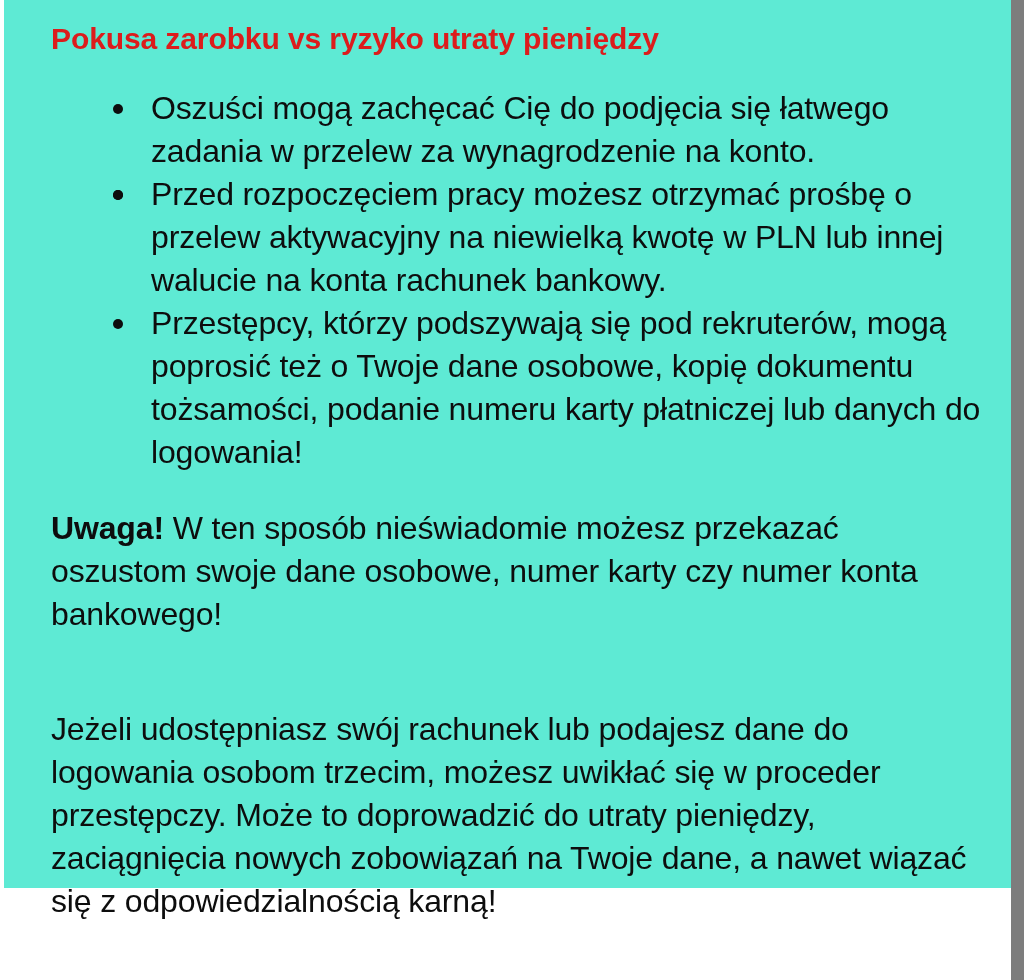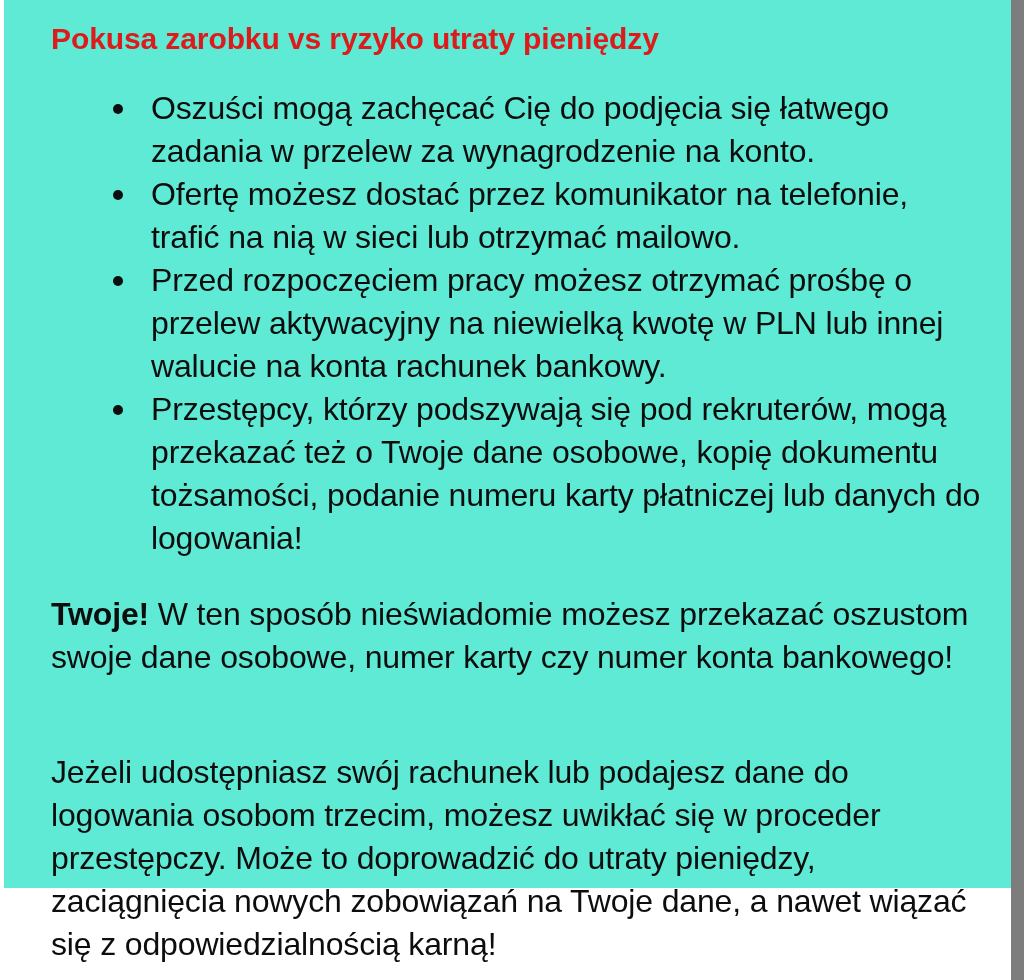--- a/index.html
+++ b/index.html
@@ -120,33 +120,32 @@
 
     <h1 class="article-title">Pokusa zarobku vs ryzyko utraty pieniędzy</h1>
 
     <ul class="risk-list">
       <li class="risk-item">
         <span class="bullet-marker"></span>
         <span class="bullet-text">Oszuści mogą zachęcać Cię do podjęcia się łatwego zadania w przelew za wynagrodzenie na konto.</span>
       </li>
       <li class="risk-item">
         <span class="bullet-marker"></span>
-        <span class="bullet-text">Ofertę możesz dostać przez komunikator na telefonie, trafić na nią w sieci lub otrzymać mailowo.</span>
       </li>
       <li class="risk-item">
         <span class="bullet-marker"></span>
         <span class="bullet-text">Przed rozpoczęciem pracy możesz otrzymać prośbę o przelew aktywacyjny na niewielką kwotę w PLN lub innej walucie na konta rachunek bankowy.</span>
       </li>
       <li class="risk-item">
         <span class="bullet-marker"></span>
-        <span class="bullet-text">Przestępcy, którzy podszywają się pod rekruterów, mogą przekazać też o Twoje dane osobowe, kopię dokumentu tożsamości, podanie numeru karty płatniczej lub danych do logowania!</span>
+        <span class="bullet-text">Przestępcy, którzy podszywają się pod rekruterów, mogą poprosić też o Twoje dane osobowe, kopię dokumentu tożsamości, podanie numeru karty płatniczej lub danych do logowania!</span>
       </li>
     </ul>
 
-    <p class="note-paragraph"><span class="lead-emphasis">Twoje!</span><span> W ten sposób nieświadomie możesz przekazać oszustom swoje dane osobowe, numer karty czy numer konta bankowego!</span></p>
+    <p class="note-paragraph"><span class="lead-emphasis">Uwaga!</span><span> W ten sposób nieświadomie możesz przekazać oszustom swoje dane osobowe, numer karty czy numer konta bankowego!</span></p>
 
     <p class="warning-paragraph">Jeżeli udostępniasz swój rachunek lub podajesz dane do logowania osobom trzecim, możesz uwikłać się w proceder przestępczy. Może to doprowadzić do utraty pieniędzy, zaciągnięcia nowych zobowiązań na Twoje dane, a nawet wiązać się z odpowiedzialnością karną!</p>
 
   </div>
 
   <div id="scrollbar-track">
     <div id="scrollbar-thumb"></div>
   </div>
 
 </div>

